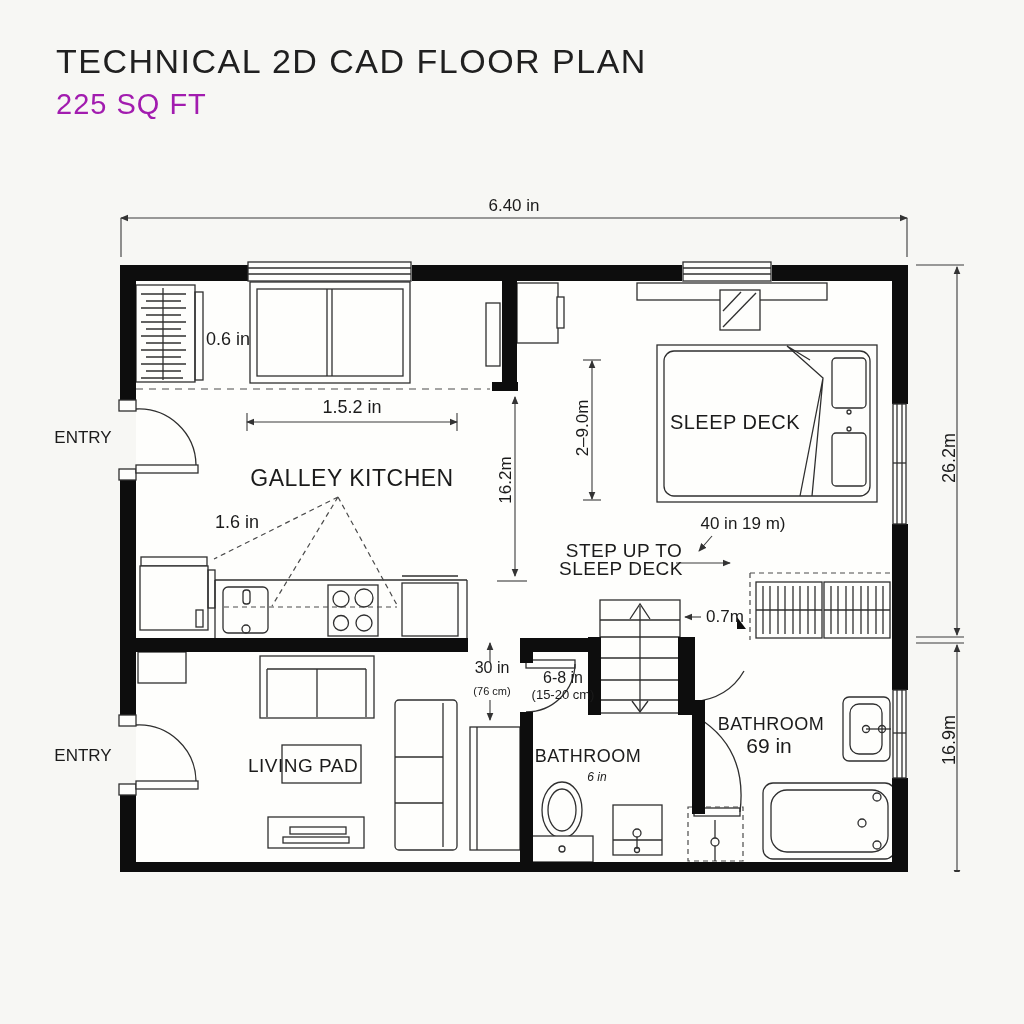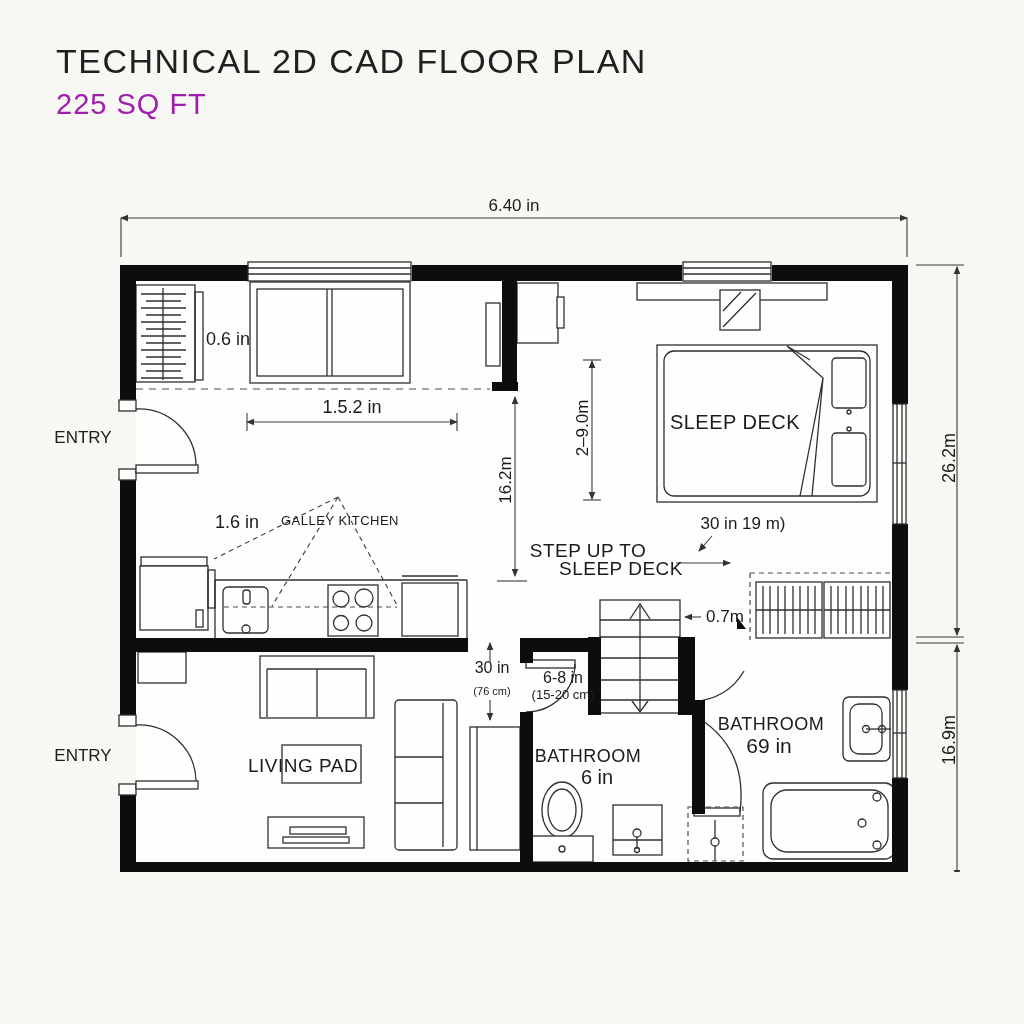--- a/index.html
+++ b/index.html
@@ -308,33 +308,33 @@
     </g>
   </svg>
 
   <div class="lbl" style="left:514px;top:205px;font-size:17px;">6.40 in</div>
   <div class="lbl" style="left:515px;top:940px;font-size:17px;text-decoration:underline;">44-39 in</div>
   <div class="lbl rot" style="left:949px;top:458px;font-size:18px;">26.2m</div>
   <div class="lbl rot" style="left:949px;top:740px;font-size:18px;">16.9m</div>
   <div class="lbl rot" style="left:505px;top:480px;font-size:17px;">16.2m</div>
   <div class="lbl" style="left:228px;top:322px;font-size:18px;margin-top:17px;">0.6 in</div>
   <div class="lbl" style="left:352px;top:407px;font-size:18px;">1.5.2 in</div>
-  <div class="lbl room" style="left:340px;top:478px;font-size:13px;margin-top:42px;">GALLEY KITCHEN</div>
+  <div class="lbl room" style="left:352px;top:478px;font-size:23px;">GALLEY KITCHEN</div>
   <div class="lbl" style="left:237px;top:522px;font-size:18px;">1.6 in</div>
   <div class="lbl" style="left:83px;top:437px;font-size:17px;">ENTRY</div>
   <div class="lbl" style="left:83px;top:755px;font-size:17px;">ENTRY</div>
   <div class="lbl room" style="left:735px;top:422px;font-size:20px;">SLEEP DECK</div>
   <div class="lbl rot" style="left:582px;top:428px;font-size:17px;">2–9.0m</div>
-  <div class="lbl" style="left:743px;top:523px;font-size:17px;">30 in 19 m)</div>
-  <div class="lbl room" style="left:588px;top:550px;font-size:19px;">STEP UP TO</div>
+  <div class="lbl" style="left:743px;top:523px;font-size:17px;">40 in 19 m)</div>
+  <div class="lbl room" style="left:624px;top:550px;font-size:19px;">STEP UP TO</div>
   <div class="lbl room" style="left:621px;top:568px;font-size:19px;">SLEEP DECK</div>
   <div class="lbl" style="left:725px;top:616px;font-size:17px;">0.7m</div>
   <div class="lbl" style="left:492px;top:668px;font-size:16px;">30 in</div>
   <div class="lbl" style="left:492px;top:691px;font-size:11px;">(76 cm)</div>
   <div class="lbl" style="left:563px;top:678px;font-size:16px;">6-8 in</div>
   <div class="lbl" style="left:563px;top:694px;font-size:13px;">(15-20 cm)</div>
   <div class="lbl room" style="left:588px;top:756px;font-size:18px;">BATHROOM</div>
-  <div class="lbl" style="left:597px;top:777px;font-size:20px;">6 in</div>
+  <div class="lbl" style="left:597px;top:777px;font-size:12px;font-style:italic;">6 in</div>
   <div class="lbl room" style="left:771px;top:724px;font-size:18px;">BATHROOM</div>
   <div class="lbl" style="left:769px;top:745px;font-size:21px;">69 in</div>
   <div class="lbl room" style="left:303px;top:765px;font-size:19px;text-align:right;">LIVING PAD</div>
 
 </div>
 
 </body></html>

